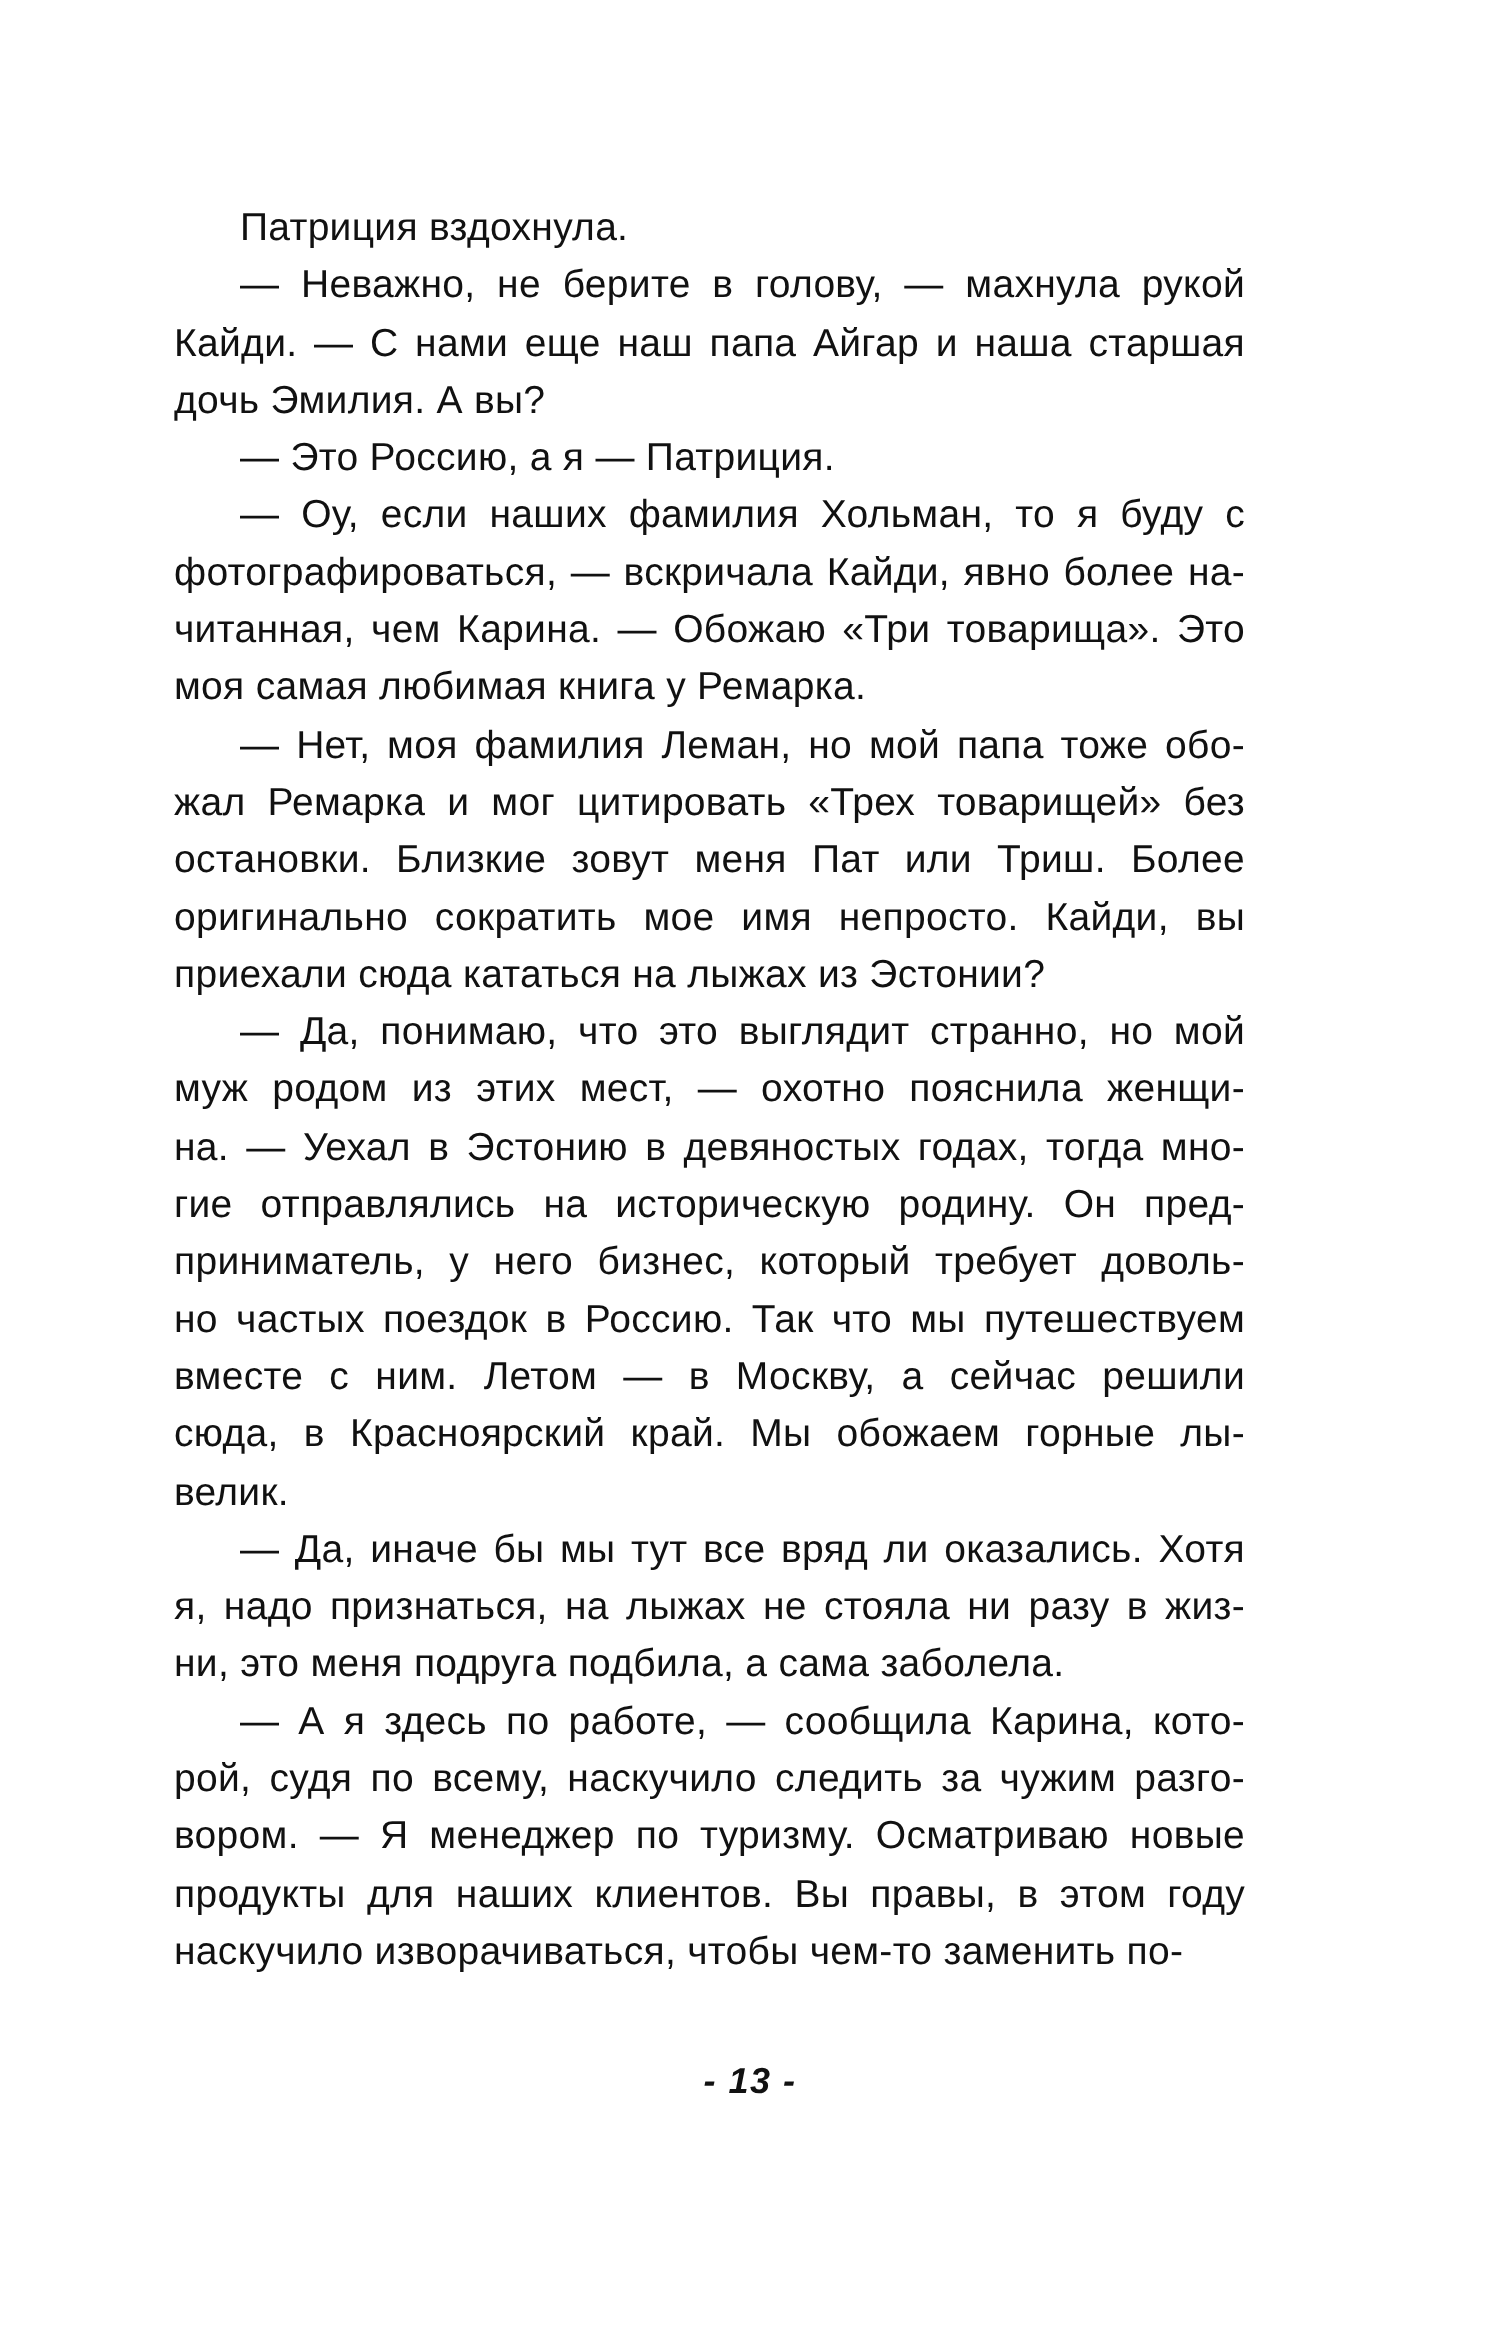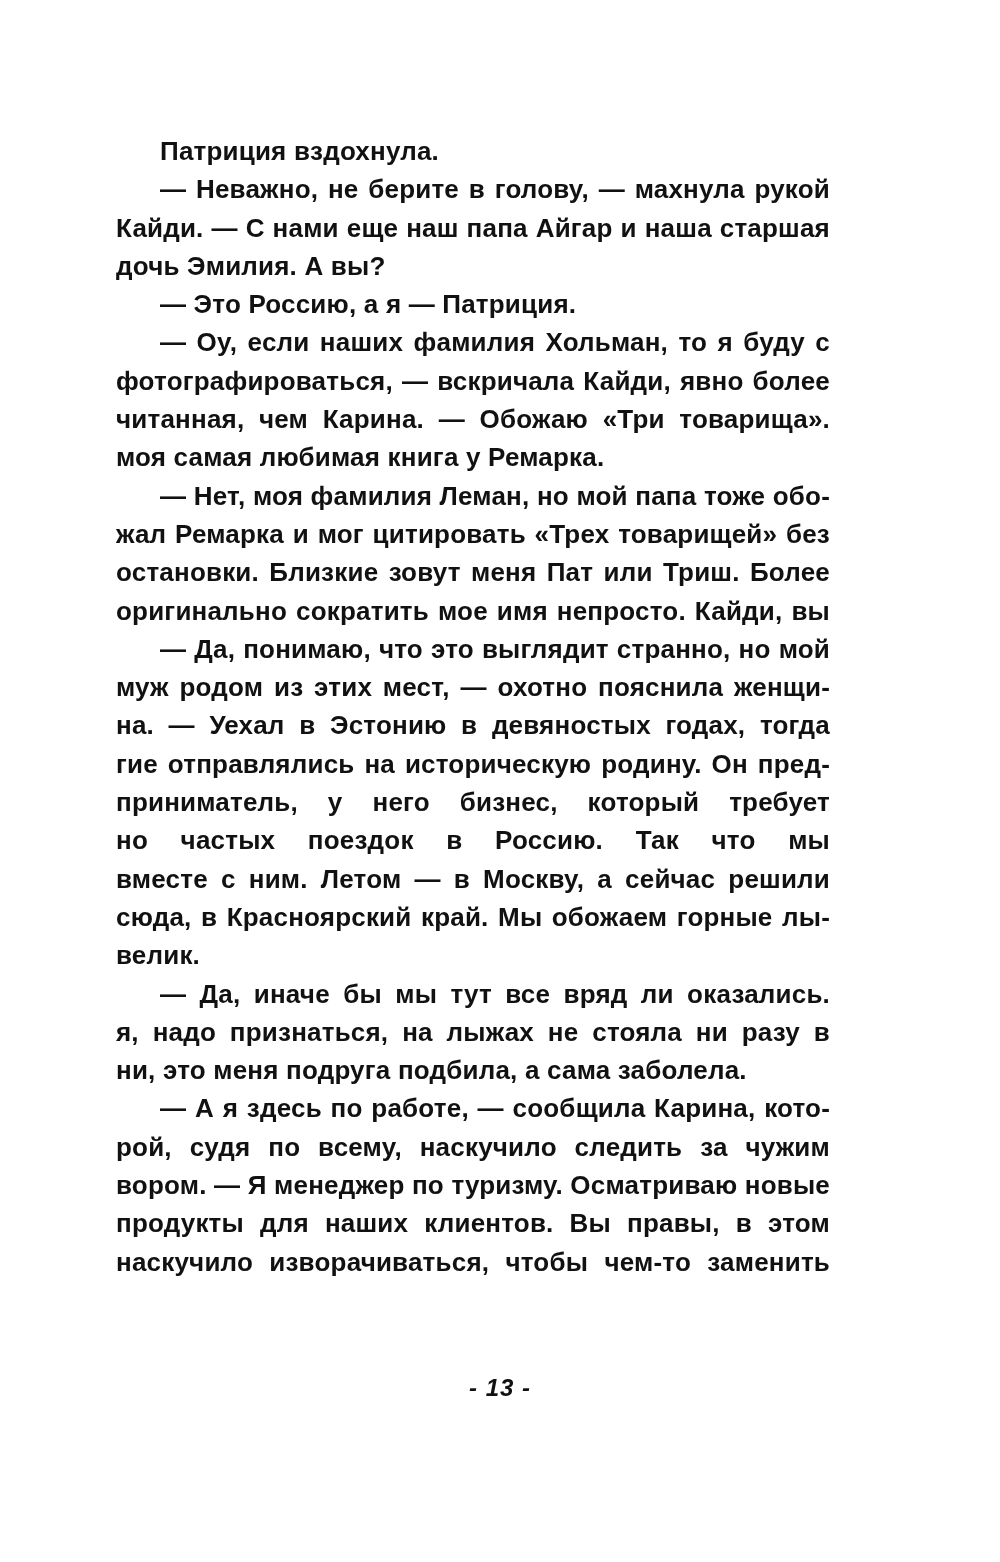--- a/index.html
+++ b/index.html
@@ -14,21 +14,20 @@
     background: #ffffff;
     font-family: "Liberation Sans", "DejaVu Sans", sans-serif;
     color: #111111;
     overflow: hidden;
   }
   .text-block {
     position: absolute;
     top: 132px;
     left: 116px;
     width: 714px;
-    font-weight: bold;
   }
   .para {
     margin: 0;
   }
   .line {
     font-size: 26px;
     line-height: 38.3px;
     letter-spacing: 0.2px;
     text-align: justify;
     text-align-last: justify;
@@ -75,20 +74,21 @@
         <div class="line first">— Оу, если наших фамилия Хольман, то я буду с вами</div>
         <div class="line">фотографироваться, — вскричала Кайди, явно более на-</div>
         <div class="line">читанная, чем Карина. — Обожаю «Три товарища». Это</div>
         <div class="line last">моя самая любимая книга у Ремарка.</div>
       </div>
       <div class="para">
         <div class="line first">— Нет, моя фамилия Леман, но мой папа тоже обо-</div>
         <div class="line">жал Ремарка и мог цитировать «Трех товарищей» без</div>
         <div class="line">остановки. Близкие зовут меня Пат или Триш. Более</div>
         <div class="line">оригинально сократить мое имя непросто. Кайди, вы</div>
+        <div class="line last">приехали сюда кататься на лыжах из Эстонии?</div>
       </div>
       <div class="para">
         <div class="line first">— Да, понимаю, что это выглядит странно, но мой</div>
         <div class="line">муж родом из этих мест, — охотно пояснила женщи-</div>
         <div class="line">на. — Уехал в Эстонию в девяностых годах, тогда мно-</div>
         <div class="line">гие отправлялись на историческую родину. Он пред-</div>
         <div class="line">приниматель, у него бизнес, который требует доволь-</div>
         <div class="line">но частых поездок в Россию. Так что мы путешествуем</div>
         <div class="line">вместе с ним. Летом — в Москву, а сейчас решили</div>
         <div class="line">сюда, в Красноярский край. Мы обожаем горные лы-</div>

